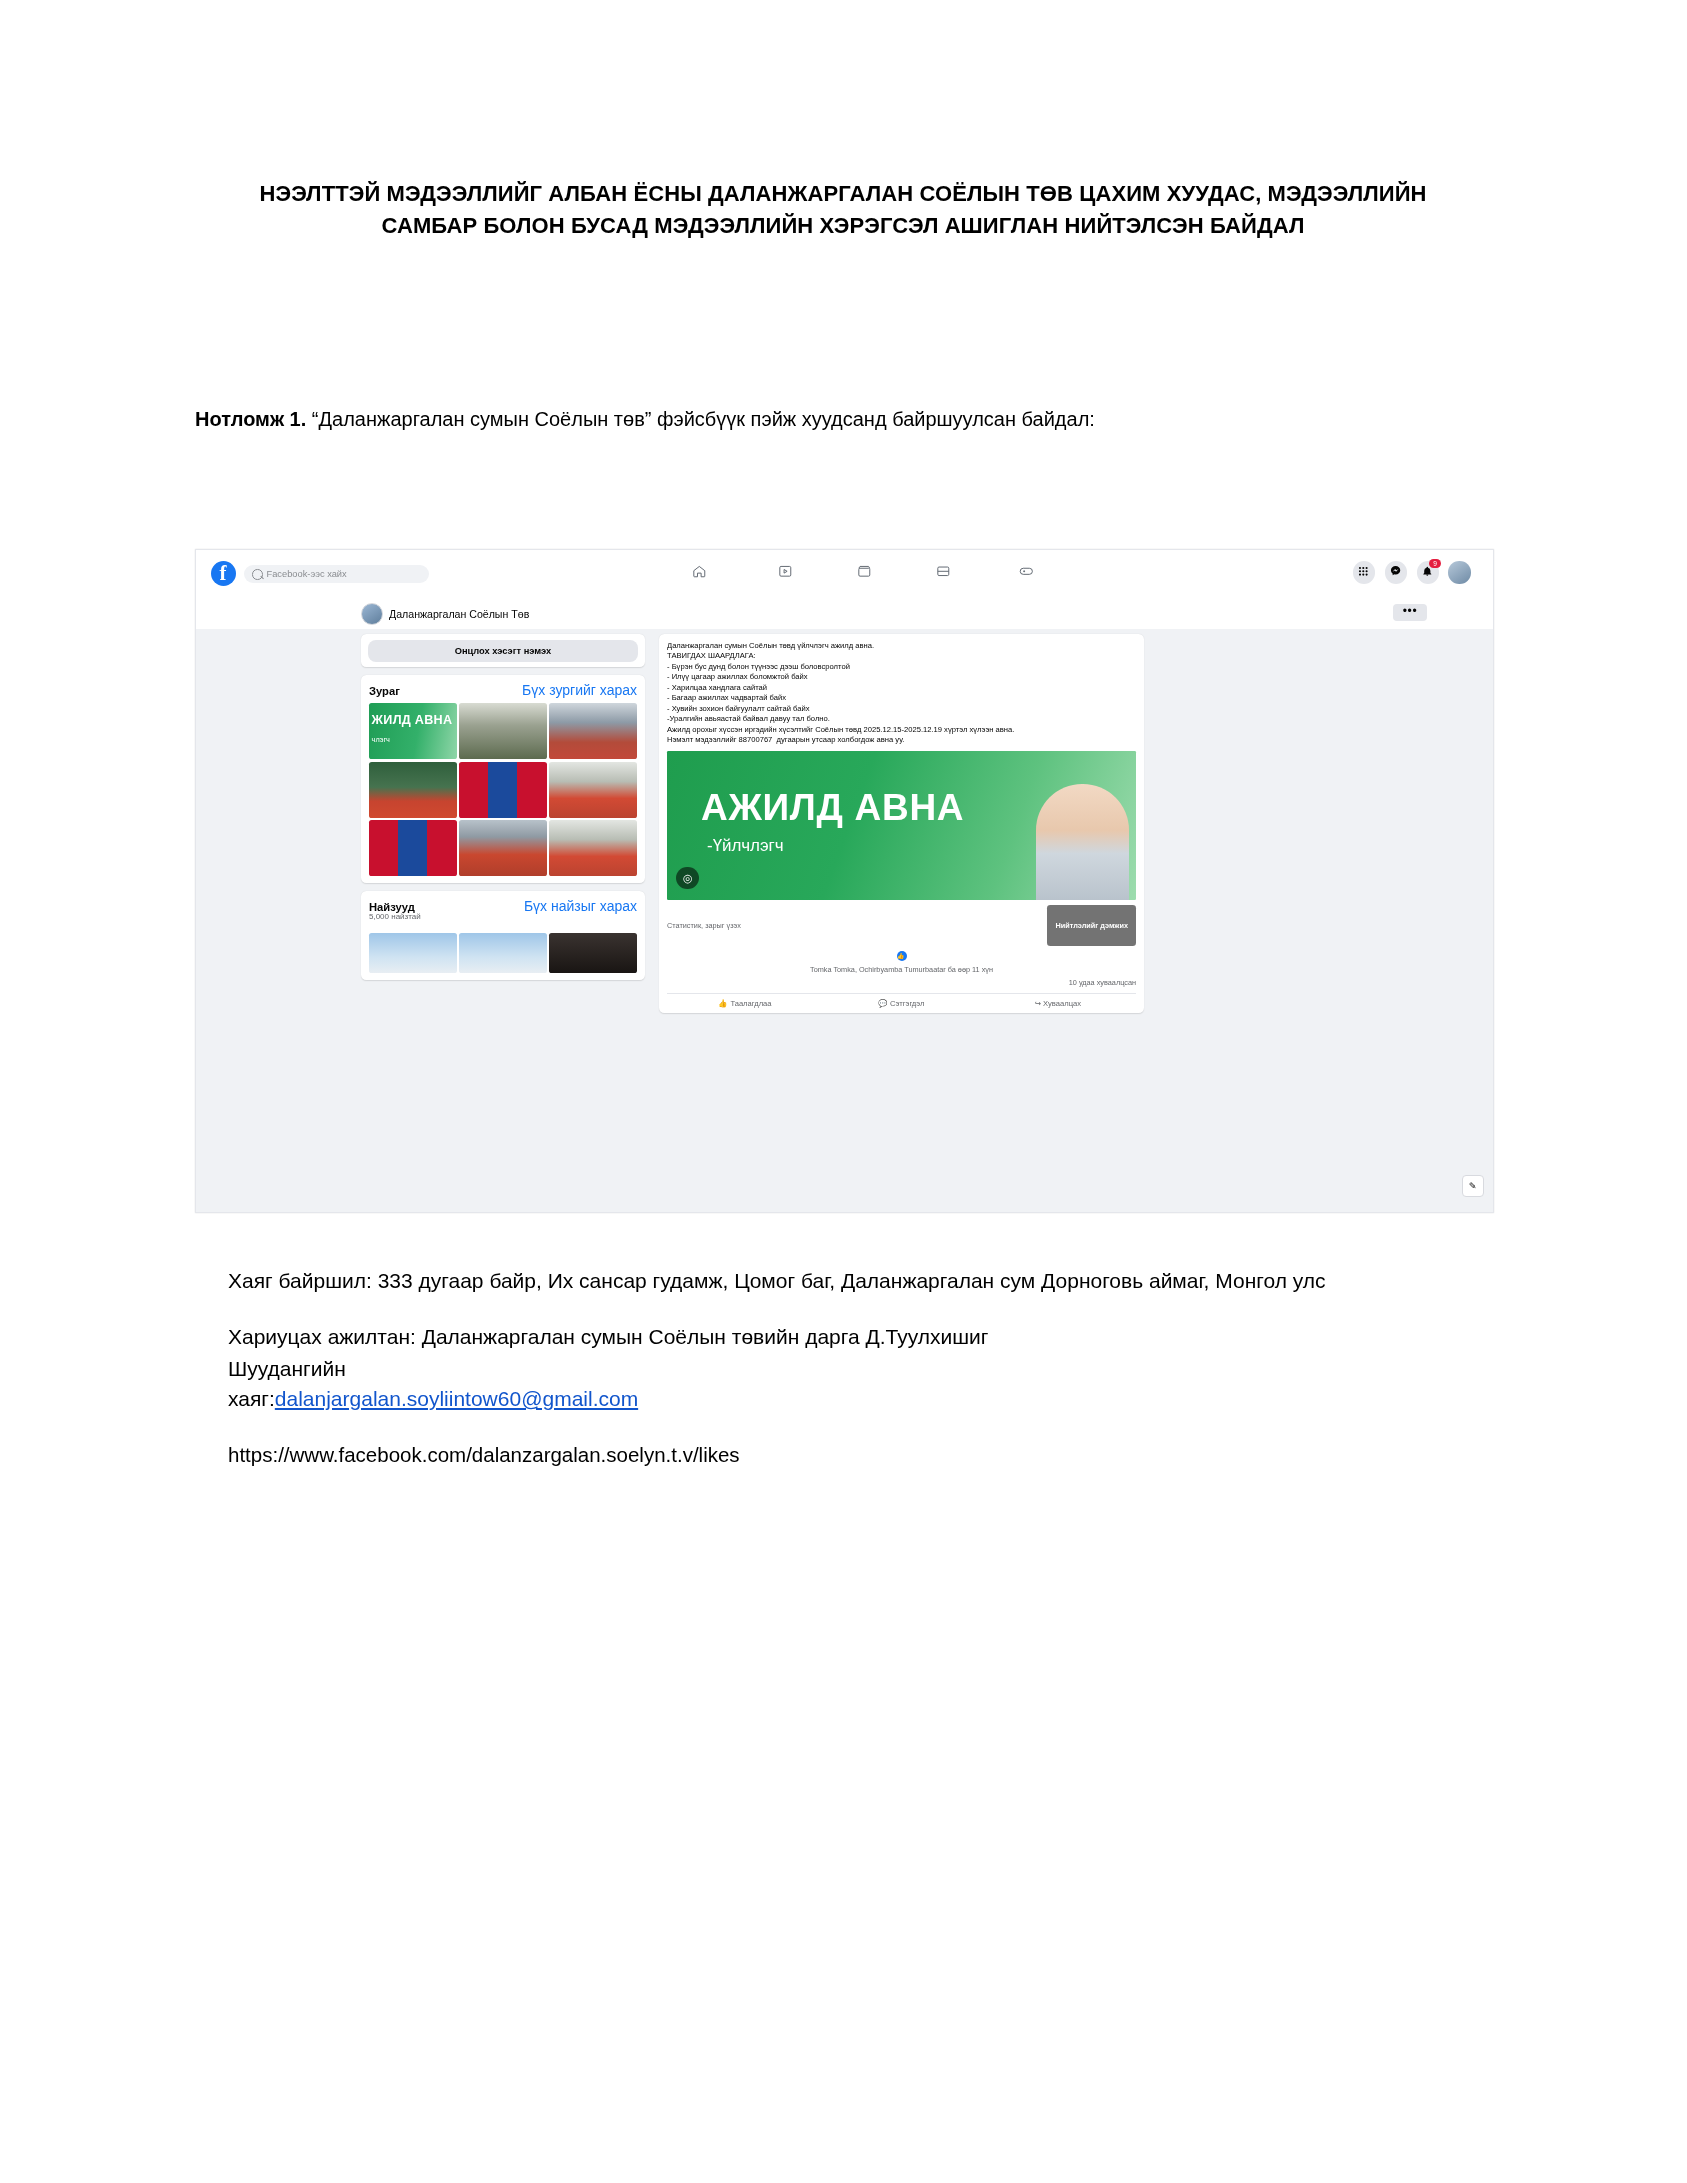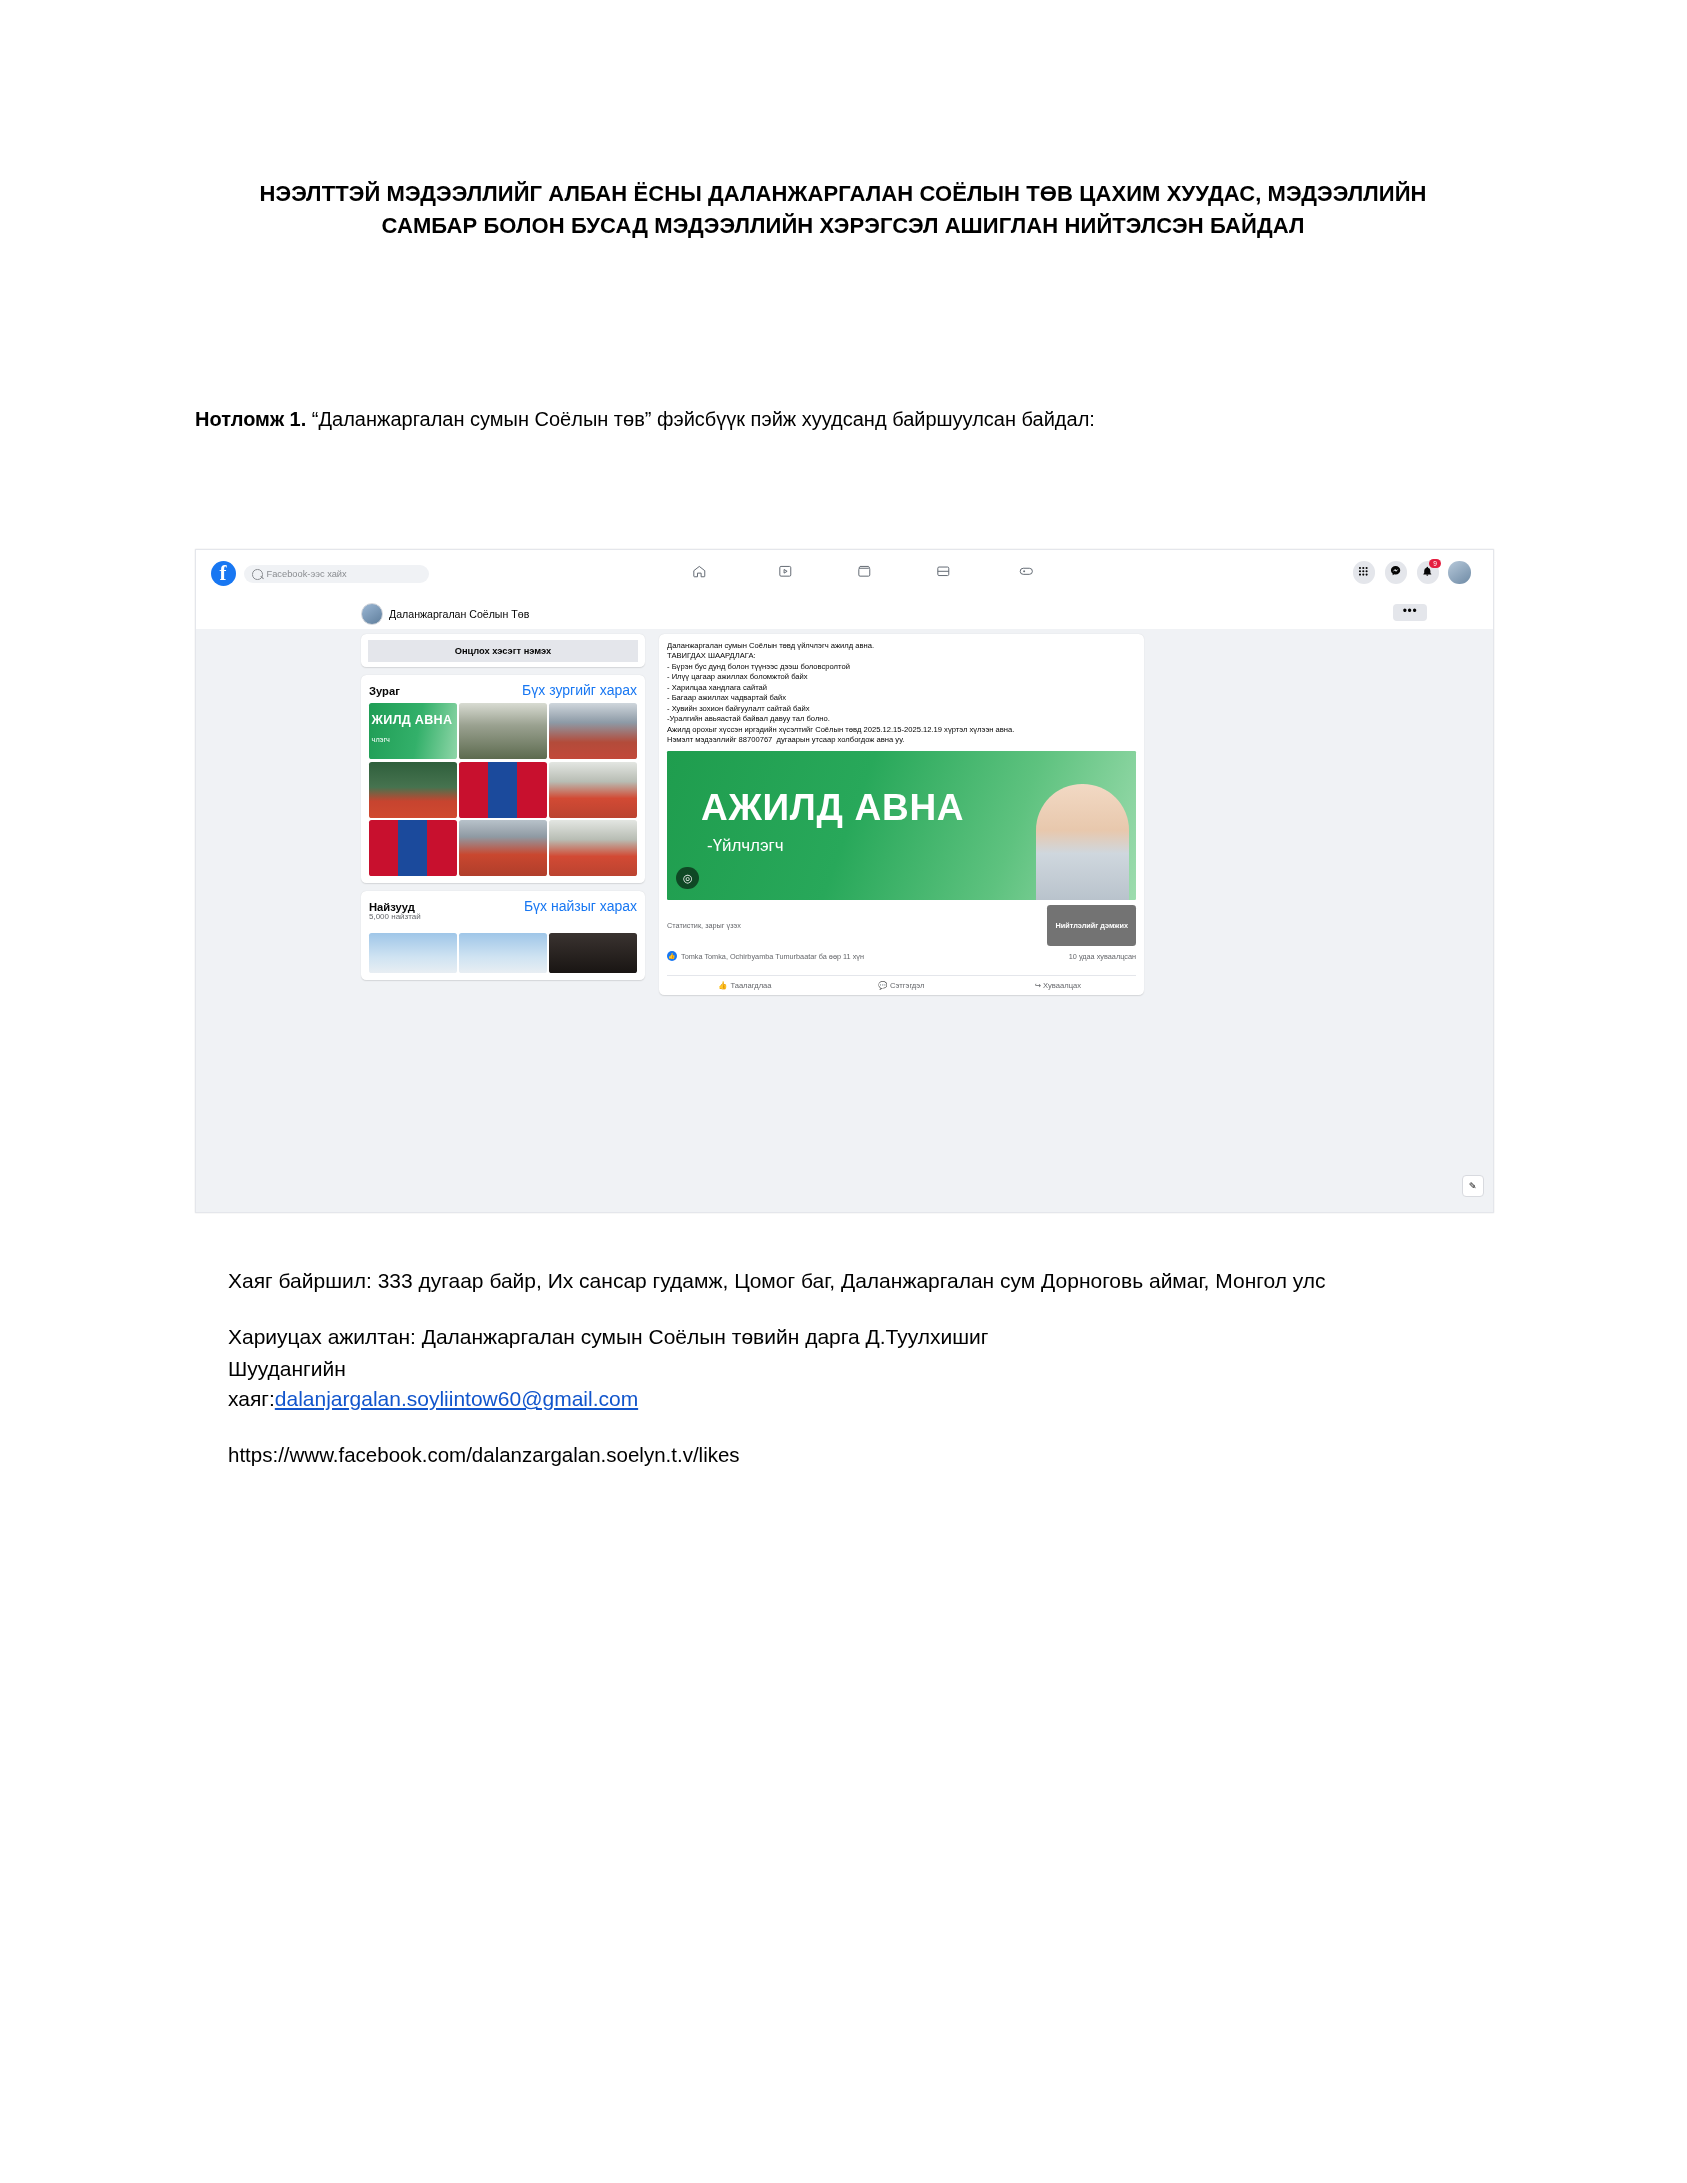--- a/index.html
+++ b/index.html
@@ -192,21 +192,21 @@
   .card {
     background: #ffffff;
     border-radius: 5.3px;
     box-shadow: 0 0.7px 1.3px rgba(0,0,0,0.12);
     margin-bottom: 8px;
     padding: 6.6px 8px;
     box-sizing: border-box;
   }
   .btn-grey {
     height: 22.5px;
-    border-radius: 0;
+    border-radius: 8px;
     background: #e4e6eb;
     color: #050505;
     font-size: 9.3px;
     font-weight: bold;
     text-align: center;
     line-height: 22.5px;
   }
   .card-head {
     display: flex;
     justify-content: space-between;
@@ -377,21 +377,22 @@
     padding: 16px 8px;
     text-align: right;
   }
   .post-likes {
     display: flex;
     align-items: center;
     gap: 4px;
     font-size: 7.3px;
     color: #65676b;
     margin-top: 5.3px;
-    padding-bottom: 12px;
+    padding-bottom: 4px;
+    flex-direction: column;
   }
   .like-badge {
     width: 10px; height: 10px;
     border-radius: 50%;
     background: #1877f2;
     color: #fff;
     font-size: 6px;
     line-height: 10px;
     text-align: center;
   }

